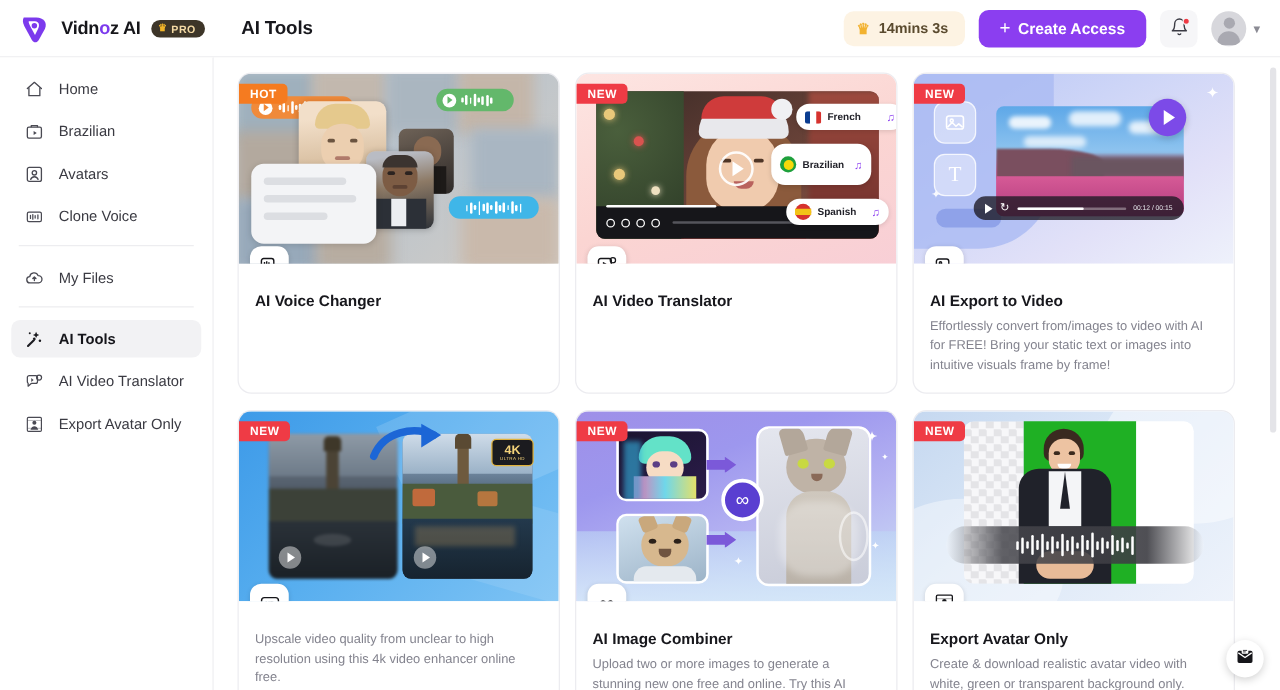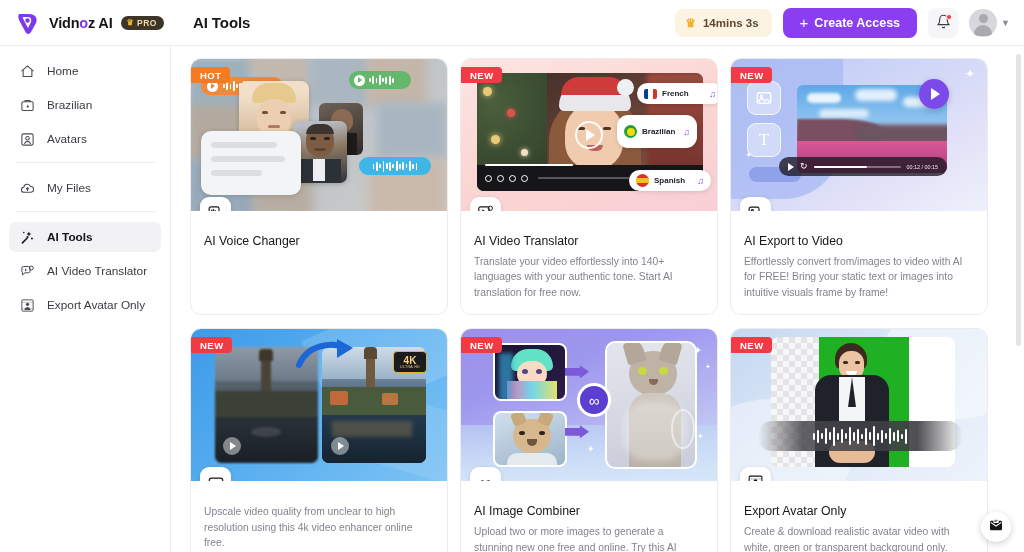--- a/index.html
+++ b/index.html
@@ -108,21 +108,21 @@
   }
   .badge.hot { background: #f57b20; }
   .badge.new { background: #ef3b45; }
   .tool-ico {
     position: absolute; left: 9px; bottom: -17px; z-index: 10;
     width: 31px; height: 31px; border-radius: 9px;
     background: #fff; box-shadow: 0 1px 4px rgba(0,0,0,.13);
     display: flex; align-items: center; justify-content: center;
   }
   .card-body { padding: 23px 13px 14px 13px; }
-  .card-title { font-size: 12.3px; font-weight: 400; color: #17171c; margin-bottom: 6px; }
+  .card-title { font-size: 12.3px; font-weight: 700; color: #17171c; margin-bottom: 6px; }
   .card-desc { font-size: 10.3px; line-height: 1.5; color: #83838e; }
 
   
   .art { position: absolute; inset: 0; }
   .px { position: absolute; }
   .rnd { border-radius: 6px; }
   .wave { display: flex; align-items: center; gap: 1.5px; height: 11px; }
   .wave i { display: block; width: 1.8px; border-radius: 1px; background: #fff; }
 
   
@@ -214,20 +214,29 @@
         <div class="nav-item">
           <span class="ico">
             <svg width="15" height="15" viewBox="0 0 24 24" fill="none" stroke="#4a4a53" stroke-width="1.7" stroke-linejoin="round">
                 <rect x="3" y="3" width="18" height="18" rx="2.5"></rect>
                 <circle cx="12" cy="10" r="2.8"></circle>
                 <path d="M7 19c1-3 3-4 5-4s4 1 5 4"></path>
               </svg>
           </span>
           <span>Avatars</span>
         </div>
+        <div class="nav-item">
+          <span class="ico">
+            <svg width="15" height="15" viewBox="0 0 24 24" fill="none" stroke="#4a4a53" stroke-width="1.6" stroke-linecap="round">
+                <rect x="3" y="6" width="18" height="12" rx="2"></rect>
+                <path d="M7 10v4M10 9v6M13 10.5v3M16.5 9.5v5"></path>
+              </svg>
+          </span>
+          <span>Clone Voice</span>
+        </div>
       </div>
 
       <div class="nav-sep"></div>
 
       <div>
         <div class="nav-item">
           <span class="ico">
             <svg width="15" height="15" viewBox="0 0 24 24" fill="none" stroke="#4a4a53" stroke-width="1.7" stroke-linecap="round" stroke-linejoin="round">
                 <path d="M6.5 18a4 4 0 0 1-.4-8 5.5 5.5 0 0 1 10.6-1.2A4 4 0 0 1 17.5 18z"></path>
                 <path d="M12 15v-4M10 12.5l2-2 2 2"></path>
@@ -444,41 +453,40 @@
                   <span style="font-size:8px;font-weight:600;color:#22222a;flex:1">French</span>
                   <span style="color:#8b3ef0;font-size:9px">♫</span>
                 </div>
                 <div class="px" style="left:156px;top:56px;width:80px;height:33px;background:#fff;border-radius:11px;box-shadow:0 1px 4px rgba(0,0,0,.13);display:flex;align-items:center;gap:5px;padding:0 7px">
                   <span style="width:13px;height:13px;border-radius:50%;background:#1ea03c;display:flex;align-items:center;justify-content:center;flex:0 0 13px">
                       <i style="width:8px;height:8px;border-radius:50%;background:#f7d90a;display:block"></i>
                     </span>
                   <span style="font-size:8px;font-weight:600;color:#22222a;flex:1">Brazilian</span>
                   <span style="color:#8b3ef0;font-size:9px">♫</span>
                 </div>
-                <div class="px" style="left:168px;top:111px;width:82px;height:21px;background:#fff;border-radius:11px;box-shadow:0 1px 4px rgba(0,0,0,.13);display:flex;align-items:center;gap:5px;padding:0 7px">
+                <div class="px" style="left:168px;top:100px;width:82px;height:21px;background:#fff;border-radius:11px;box-shadow:0 1px 4px rgba(0,0,0,.13);display:flex;align-items:center;gap:5px;padding:0 7px">
                   <span style="width:13px;height:13px;border-radius:50%;background:#d6322e;display:flex;align-items:center;justify-content:center;flex:0 0 13px">
                       <i style="width:13px;height:5px;background:#f2c318;display:block"></i>
                     </span>
                   <span style="font-size:8px;font-weight:600;color:#22222a;flex:1">Spanish</span>
                   <span style="color:#8b3ef0;font-size:9px">♫</span>
                 </div>
               </div>
             </div>
             <span class="badge new">NEW</span>
             <span class="tool-ico">
               <svg width="17" height="17" viewBox="0 0 24 24" fill="none" stroke="#16161a" stroke-width="1.6" stroke-linejoin="round">
                   <path d="M2.5 6.5A2.5 2.5 0 0 1 5 4h9.5A2.5 2.5 0 0 1 17 6.5v5a2.5 2.5 0 0 1-2.5 2.5H8l-4 3.3v-3.5A2.5 2.5 0 0 1 2.5 11.5z"></path>
                   <path d="M7.5 7.5l4 2.5-4 2.5z" fill="#16161a" stroke="none"></path>
                   <circle cx="18.8" cy="6" r="3" stroke-width="1.4"></circle>
                 </svg>
             </span>
           </div>
           <div class="card-body">
             <div class="card-title">AI Video Translator</div>
-            <div class="card-desc">Translate your video effortlessly into 140+ languages with your authentic tone. Start AI translation for free now.</div>
           </div>
         </div>
 
         <div class="card">
           <div class="thumb">
             <div class="art" style="background:linear-gradient(150deg,#b9c6f5 0%,#cdd5f7 35%,#e2e1f8 70%,#eef1fb 100%)">
               <div class="clip">
                 <div class="px" style="left:-8px;top:-10px;width:120px;height:150px;background:#aabaf2;border-radius:0 0 60px 0;opacity:.8"></div>
 
                 <div class="px" style="right:12px;top:9px;color:#fff;font-size:12px;line-height:1">✦</div>

